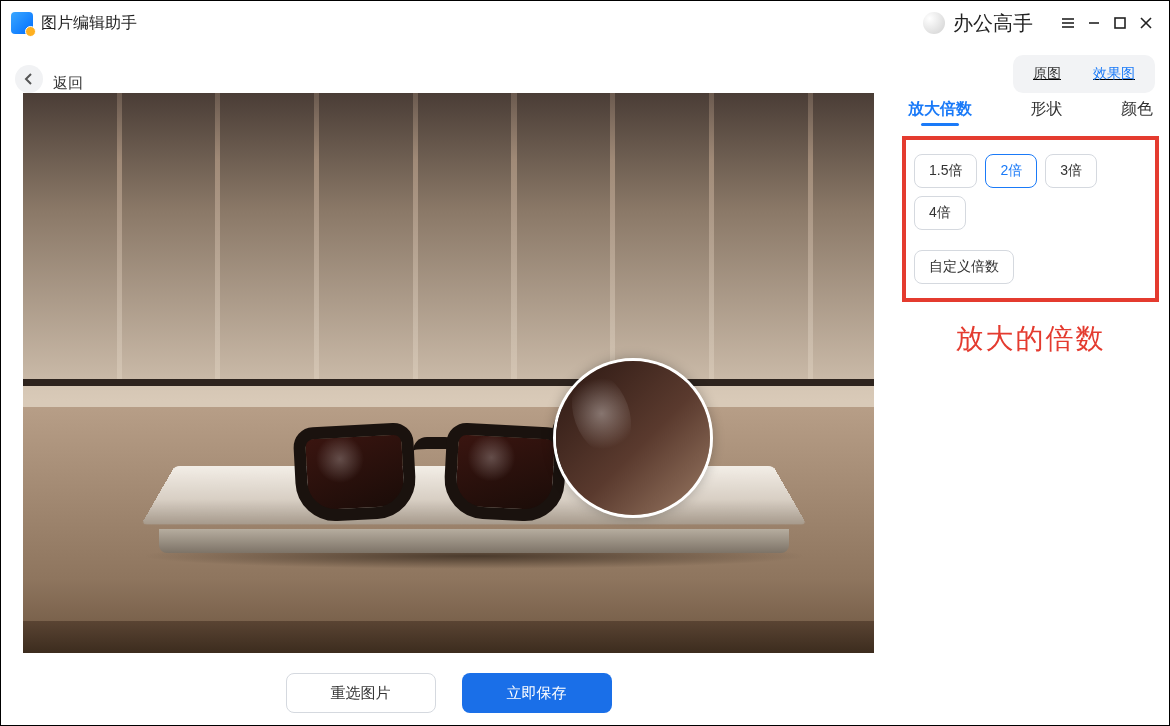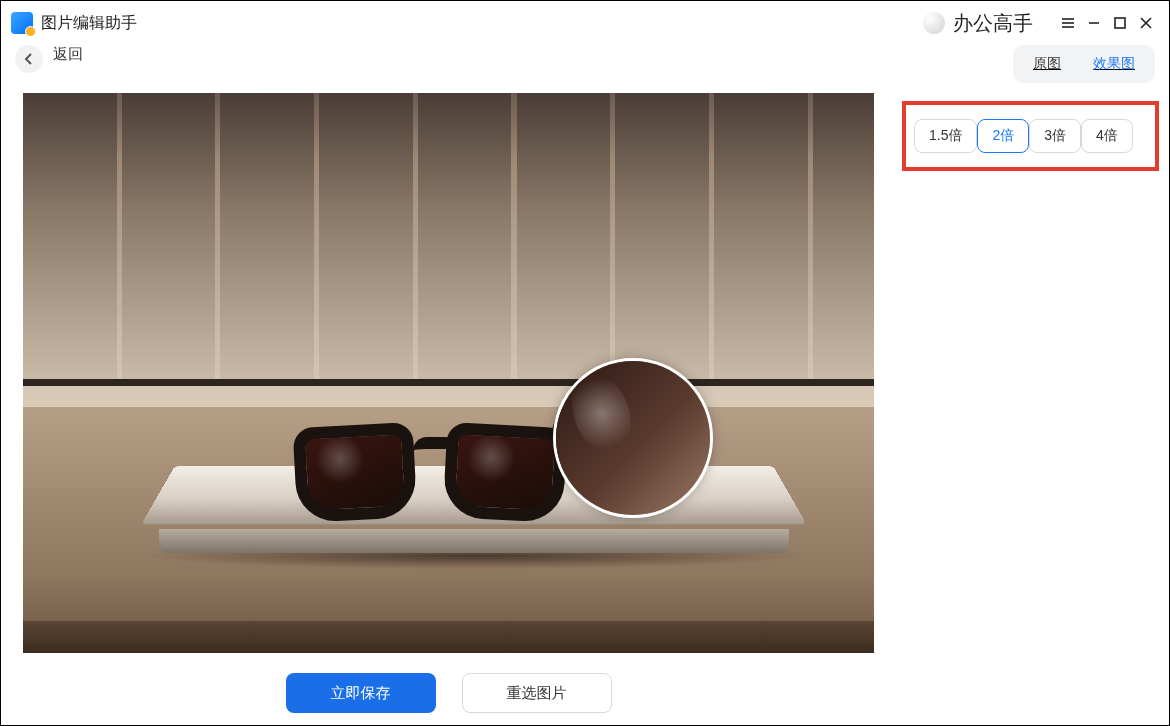--- a/index.html
+++ b/index.html
@@ -9,21 +9,21 @@
   .app-ico { width:22px; height:22px; background:linear-gradient(135deg,#3aa7ff,#006dff); border-radius:4px; position:relative; margin-right:8px; }
   .app-ico:after { content:""; position:absolute; bottom:-3px; right:-3px; width:9px; height:9px; background:#ffb020; border-radius:50%; border:1px solid #fff; }
   .app-title { font-size:16px; color:#222; }
   .title-spacer { flex:1; }
   .user-avatar { width:22px; height:22px; border-radius:50%; background:radial-gradient(circle at 30% 30%,#fff,#d0d0d0); margin-right:8px; }
   .user-name { font-size:20px; color:#222; margin-right:22px; }
   .win-btns { display:flex; align-items:center; }
   .win-btn { width:26px; height:26px; display:flex; align-items:center; justify-content:center; cursor:pointer; color:#222; }
   .win-btn svg { width:16px; height:16px; stroke:#222; stroke-width:1.6; fill:none; }
   
-  .subbar { height:48px; display:flex; align-items:flex-start; padding:0 14px; }
+  .subbar { height:48px; display:flex; align-items:flex-end; padding:0 14px; }
   .back-chip { width:28px; height:28px; border-radius:50%; background:#f1f2f4; display:flex; align-items:center; justify-content:center; margin-right:10px; cursor:pointer; }
   .back-chip svg { width:12px; height:12px; stroke:#555; stroke-width:2; fill:none; }
   .back-label { font-size:15px; color:#333; }
   .sub-spacer { flex:1; }
   .view-toggle { background:#f2f3f5; border-radius:10px; padding:4px; display:flex;text-decoration:underline; }
   .view-toggle button { border:none; background:transparent; font-size:14px; padding:6px 16px; border-radius:8px; cursor:pointer; color:#333; }
   .view-toggle .active { color:#1a7af8; }
   
   .main { display:flex; height:calc(100% - 44px - 48px); }
   .left { width:895px; display:flex; flex-direction:column; }
@@ -54,21 +54,21 @@
   .btn { min-width:150px; height:40px; border-radius:8px; font-size:15px; cursor:pointer; display:flex; align-items:center; justify-content:center; }
   .btn-outline { background:#fff; border:1px solid #d5d9df; color:#333; }
   .btn-primary { background:#1a6fe8; border:none; color:#fff; }
   
   .right { flex:1; padding:6px 10px 0 6px; }
   .tabs { display:flex; justify-content:space-between; padding:0 6px 8px 6px; }
   .tab { font-size:16px; color:#333; cursor:pointer; padding-bottom:6px; }
   .tab.active { color:#1a7af8; font-weight:600; position:relative; }
   .tab.active:after { content:""; position:absolute; left:20%; right:20%; bottom:0; height:3px; background:#1a7af8; border-radius:2px; }
   .callout { border:4px solid #e43b2f; padding:14px 8px 14px 8px; margin-top:2px; }
-  .pill-row { display:flex; flex-wrap:wrap; }
+  .pill-row { display:flex; gap:8px; flex-wrap:wrap; }
   .pill { border:1px solid #d5d9df; background:#fff; color:#333; font-size:14px; padding:7px 14px; border-radius:8px; cursor:pointer; }
   .pill.active { border-color:#1a7af8; color:#1a7af8; }
   .pill.custom { margin-top:20px; }
   .callout-label { color:#e43b2f; font-size:28px; text-align:center; margin-top:18px; letter-spacing:2px; }
 </style>
 </head>
 <body>
 
 <div class="titlebar">
   <div class="app-ico"></div>
@@ -146,29 +146,36 @@
           <div class="lens l"></div>
           <div class="lens r"></div>
         </div>
         <div class="zoom-circle">
           <div class="fill"></div>
           <div class="glare"></div>
         </div>
       </div>
     </div>
     <div class="actions">
+      <div class="btn btn-outline">重选图片</div>
       <div class="btn btn-primary">立即保存</div>
-      <div class="btn btn-outline">重选图片</div>
     </div>
   </div>
 
   <div class="right">
+    <div class="tabs">
+      <div class="tab active">放大倍数</div>
+      <div class="tab">形状</div>
+      <div class="tab">颜色</div>
+    </div>
 
     <div class="callout">
       <div class="pill-row">
         <div class="pill">1.5倍</div>
         <div class="pill active">2倍</div>
         <div class="pill">3倍</div>
         <div class="pill">4倍</div>
       </div>
+      <div class="pill custom" style="display:inline-block">自定义倍数</div>
     </div>
+    <div class="callout-label">放大的倍数</div>
   </div>
 </div>
 
 </body></html>

